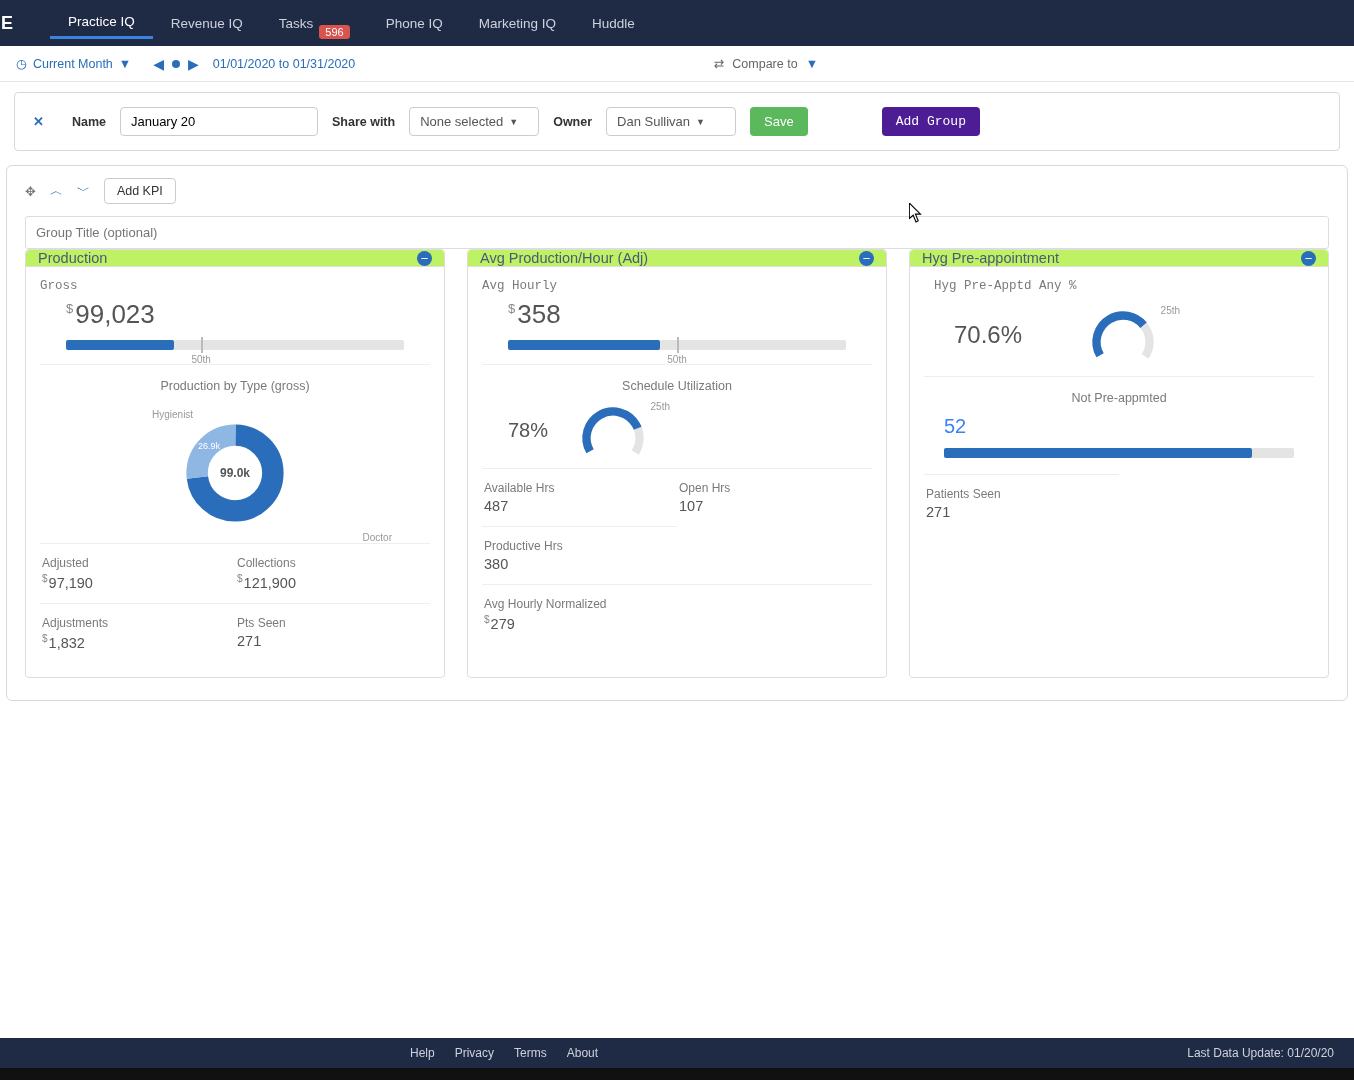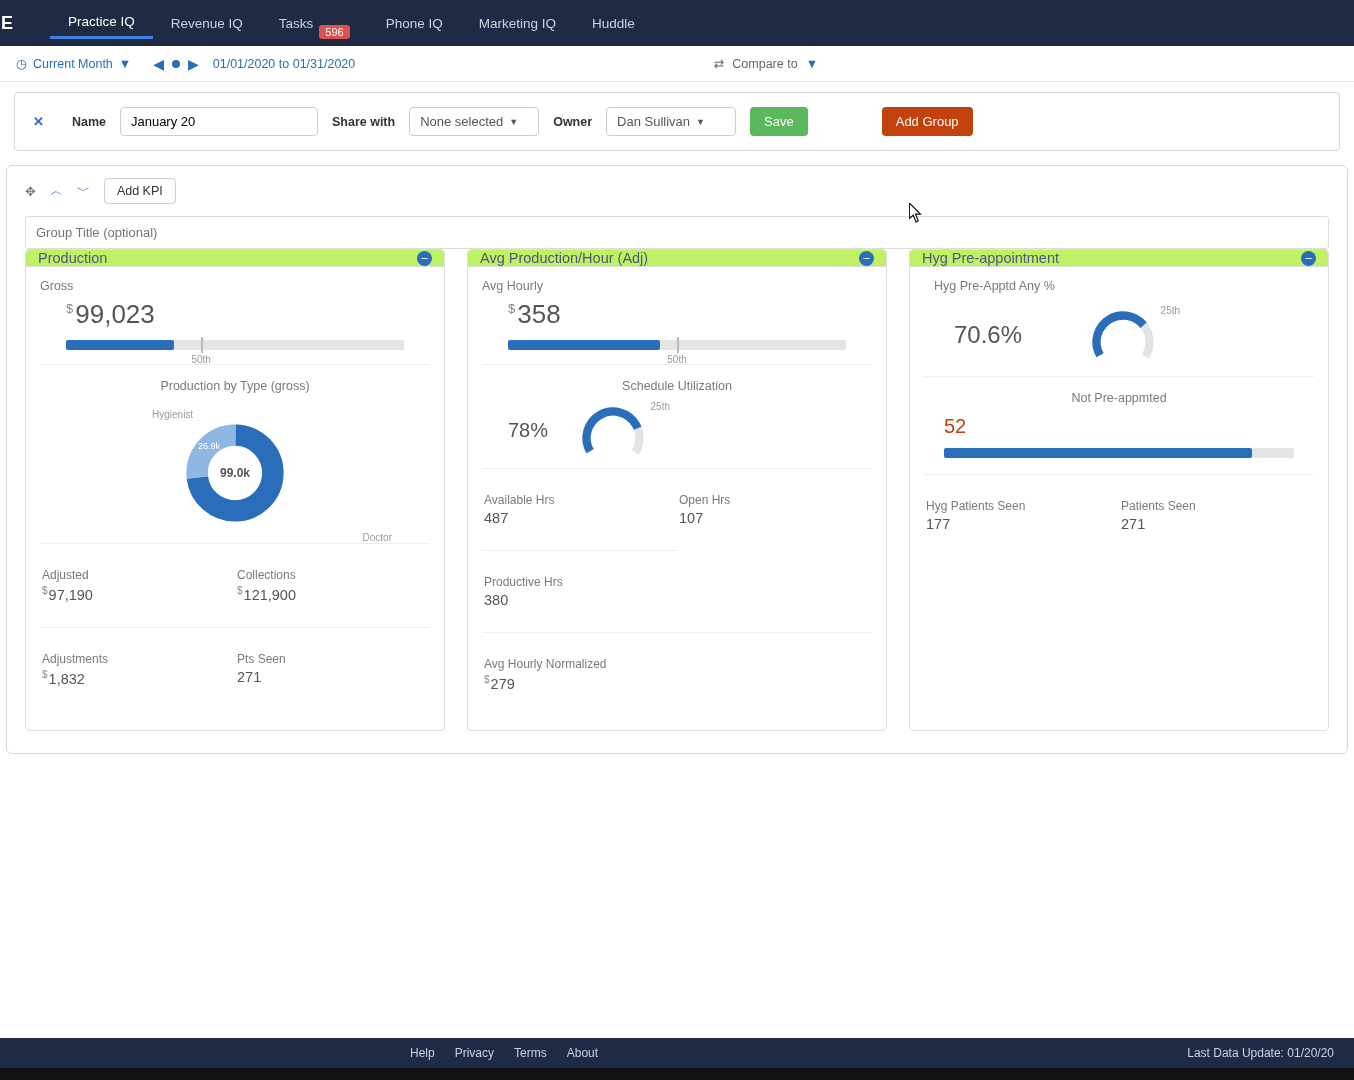--- a/index.html
+++ b/index.html
@@ -23,54 +23,54 @@
 .datebar .compare { margin-left: auto; margin-right: 520px; color: #666; display: flex; align-items: center; gap: 8px; }
 
 
 .configrow { display: flex; align-items: center; padding: 14px 18px; gap: 14px; }
 .configrow .close-x { color: #2a6ebb; cursor: pointer; font-weight: 700; margin-right: 14px; }
 .configrow label { font-size: 12.5px; color: #333; font-weight: 600; }
 .configrow input[type=text], .configrow .dd { border: 1px solid #ccc; border-radius: 4px; padding: 6px 10px; font-size: 13px; background:#fff; min-width:130px; display:inline-flex; align-items:center; gap:6px; cursor:pointer;}
 .configrow input[type=text]{ cursor:text; }
 .btn { border: none; border-radius: 4px; padding: 7px 14px; font-size: 13px; cursor: pointer; color:#fff;}
 .btn-save { background: #5cb85c; }
-.btn-add { background: #c2410c; margin-left: 60px; }
+.btn-add { background: #4c1d95; margin-left: 60px; font-family: Liberation Mono, monospace; }
 .frame { border:1px solid #d8d8d8; border-radius:4px; margin: 0 14px 14px 14px; padding:0;}
 
 
 .group { border: 1px solid #d8d8d8; border-radius: 6px; margin: 0 6px; padding: 12px 18px 22px 18px; }
 .group-tools { display: flex; align-items: center; gap: 14px; margin-bottom: 12px;}
 .group-tools .handle { color: #777; cursor: grab; }
 .group-tools .sm { color: #2a6ebb; cursor: pointer; }
 .btn-outline { background: #fff; border: 1px solid #ccc; color: #333; border-radius: 4px; padding: 5px 12px; font-size: 12.5px; cursor:pointer;}
 .group-title-input { width: 100%; border: 1px solid #ddd; border-radius: 3px; padding: 8px 10px; font-size: 13px; color:#777; margin-bottom: 0;}
 
 
 .cards { display: flex; gap: 22px; }
 .card { flex: 1; border: 1px solid #ddd; border-radius: 4px; background: #fff; }
 .card-head { background: #bef264; border-bottom: 1px solid #ddd; padding: 0 12px; display: flex; align-items: center; justify-content: space-between; border-radius:4px 4px 0 0;}
 .card-head .title { color: #4a5a78; font-size: 14.5px; }
 .card-head .minus { width: 15px; height: 15px; border-radius: 50%; background: #2a6ebb; color:#fff; display:flex; align-items:center; justify-content:center; font-size:13px; line-height:1; cursor:pointer;}
 .card-body { padding: 10px 14px 14px 14px; }
-.sub { color: #7a7a7a; font-size: 12.5px; margin: 2px 0 6px 0; }
+.sub { color: #7a7a7a; font-size: 12.5px; margin: 2px 0 6px 0; font-family: Liberation Mono, monospace; }
 .bignum { color: #555; font-size: 26px; font-weight: 400; margin-left: 26px; }
 .bignum .cur { font-size: 13px; vertical-align: super; color:#888; margin-right:2px;}
 .barline { margin: 10px 26px 4px 26px; height: 10px; background: #e4e4e4; border-radius: 2px; position: relative; overflow:visible;}
 .barline .fill { height: 100%; background: #2a6ebb; border-radius: 2px; }
 .barline .tick { position: absolute; top:-3px; bottom:-3px; width:2px; background:#bbb; left:40%; }
 .barline .ticklbl { position:absolute; top:14px; font-size:10px; color:#999; transform:translateX(-50%);}
 hr.sep { border:none; border-top:1px solid #eee; margin:14px 0;}
 .center-sub { text-align:center; color:#7a7a7a; font-size:12.5px; margin:4px 0 10px 0;}
 .gauge-wrap { display:flex; align-items:center; gap:30px; padding:0 26px;}
 .gauge-pct { font-size:20px; color:#555;}
 .gauge { position:relative; width:70px; height:55px;}
 .gauge svg { width:70px; height:70px; transform: rotate(-210deg); }
 .gauge .tl { position:absolute; top:-2px; right:-22px; font-size:10px; color:#999;}
 .statgrid { display:grid; grid-template-columns:1fr 1fr; }
-.stat { padding:24px 2px; border-top:1px solid #eee;}
+.stat { padding:12px 2px; border-top:1px solid #eee;}
 .stat .lbl { color:#7a7a7a; font-size:12px; margin-bottom:3px;}
 .stat .val { color:#555; font-size:14.5px;}
 .stat .val .cur { font-size:10px; vertical-align:super; color:#888; margin-right:1px;}
 .donut-area { position:relative; height:140px; display:flex; align-items:center; justify-content:center;}
 .donut-label { position:absolute; font-size:10px; color:#999;padding-left:40px;}
 .donut-center { position:absolute; font-size:12px; color:#555; font-weight:600;}
 .cursor-ptr { position:fixed; width:14px; height:20px; pointer-events:none;}
 
 
 .footer { position: fixed; bottom: 12px; left: 0; right: 0; background: #1f2a44; color: #ccd2de; font-size: 12px; padding: 8px 20px; display:flex; align-items:center;}
@@ -256,29 +256,25 @@
           <div class="gauge" style="margin-left:36px;">
             <svg viewBox="0 0 42 42">
                 <circle cx="21" cy="21" r="15.9" fill="none" stroke="#e4e4e4" stroke-width="5" stroke-dasharray="67 33"></circle>
                 <circle cx="21" cy="21" r="15.9" fill="none" stroke="#2a6ebb" stroke-width="5" stroke-dasharray="47 53"></circle>
               </svg>
             <span class="tl">25th</span>
           </div>
         </div>
         <hr class="sep">
         <div class="center-sub">Not Pre-appmted</div>
-        <div style="font-size:20px;color:#c2410c;margin-left:20px;">52</div>
+        <div style="font-size:20px;color:#3b82f6;margin-left:20px;">52</div>
         <div class="barline" style="margin:10px 20px;">
             <div class="fill" style="width:88%"></div>
           </div>
         <div class="statgrid" style="margin-top:16px;">
-          <div class="stat">
-              <div class="lbl">Hyg Patients Seen</div>
-              <div class="val">177</div>
-            </div>
           <div class="stat">
               <div class="lbl">Patients Seen</div>
               <div class="val">271</div>
             </div>
         </div>
       </div>
     </div>
   </div>
 </div>
 

